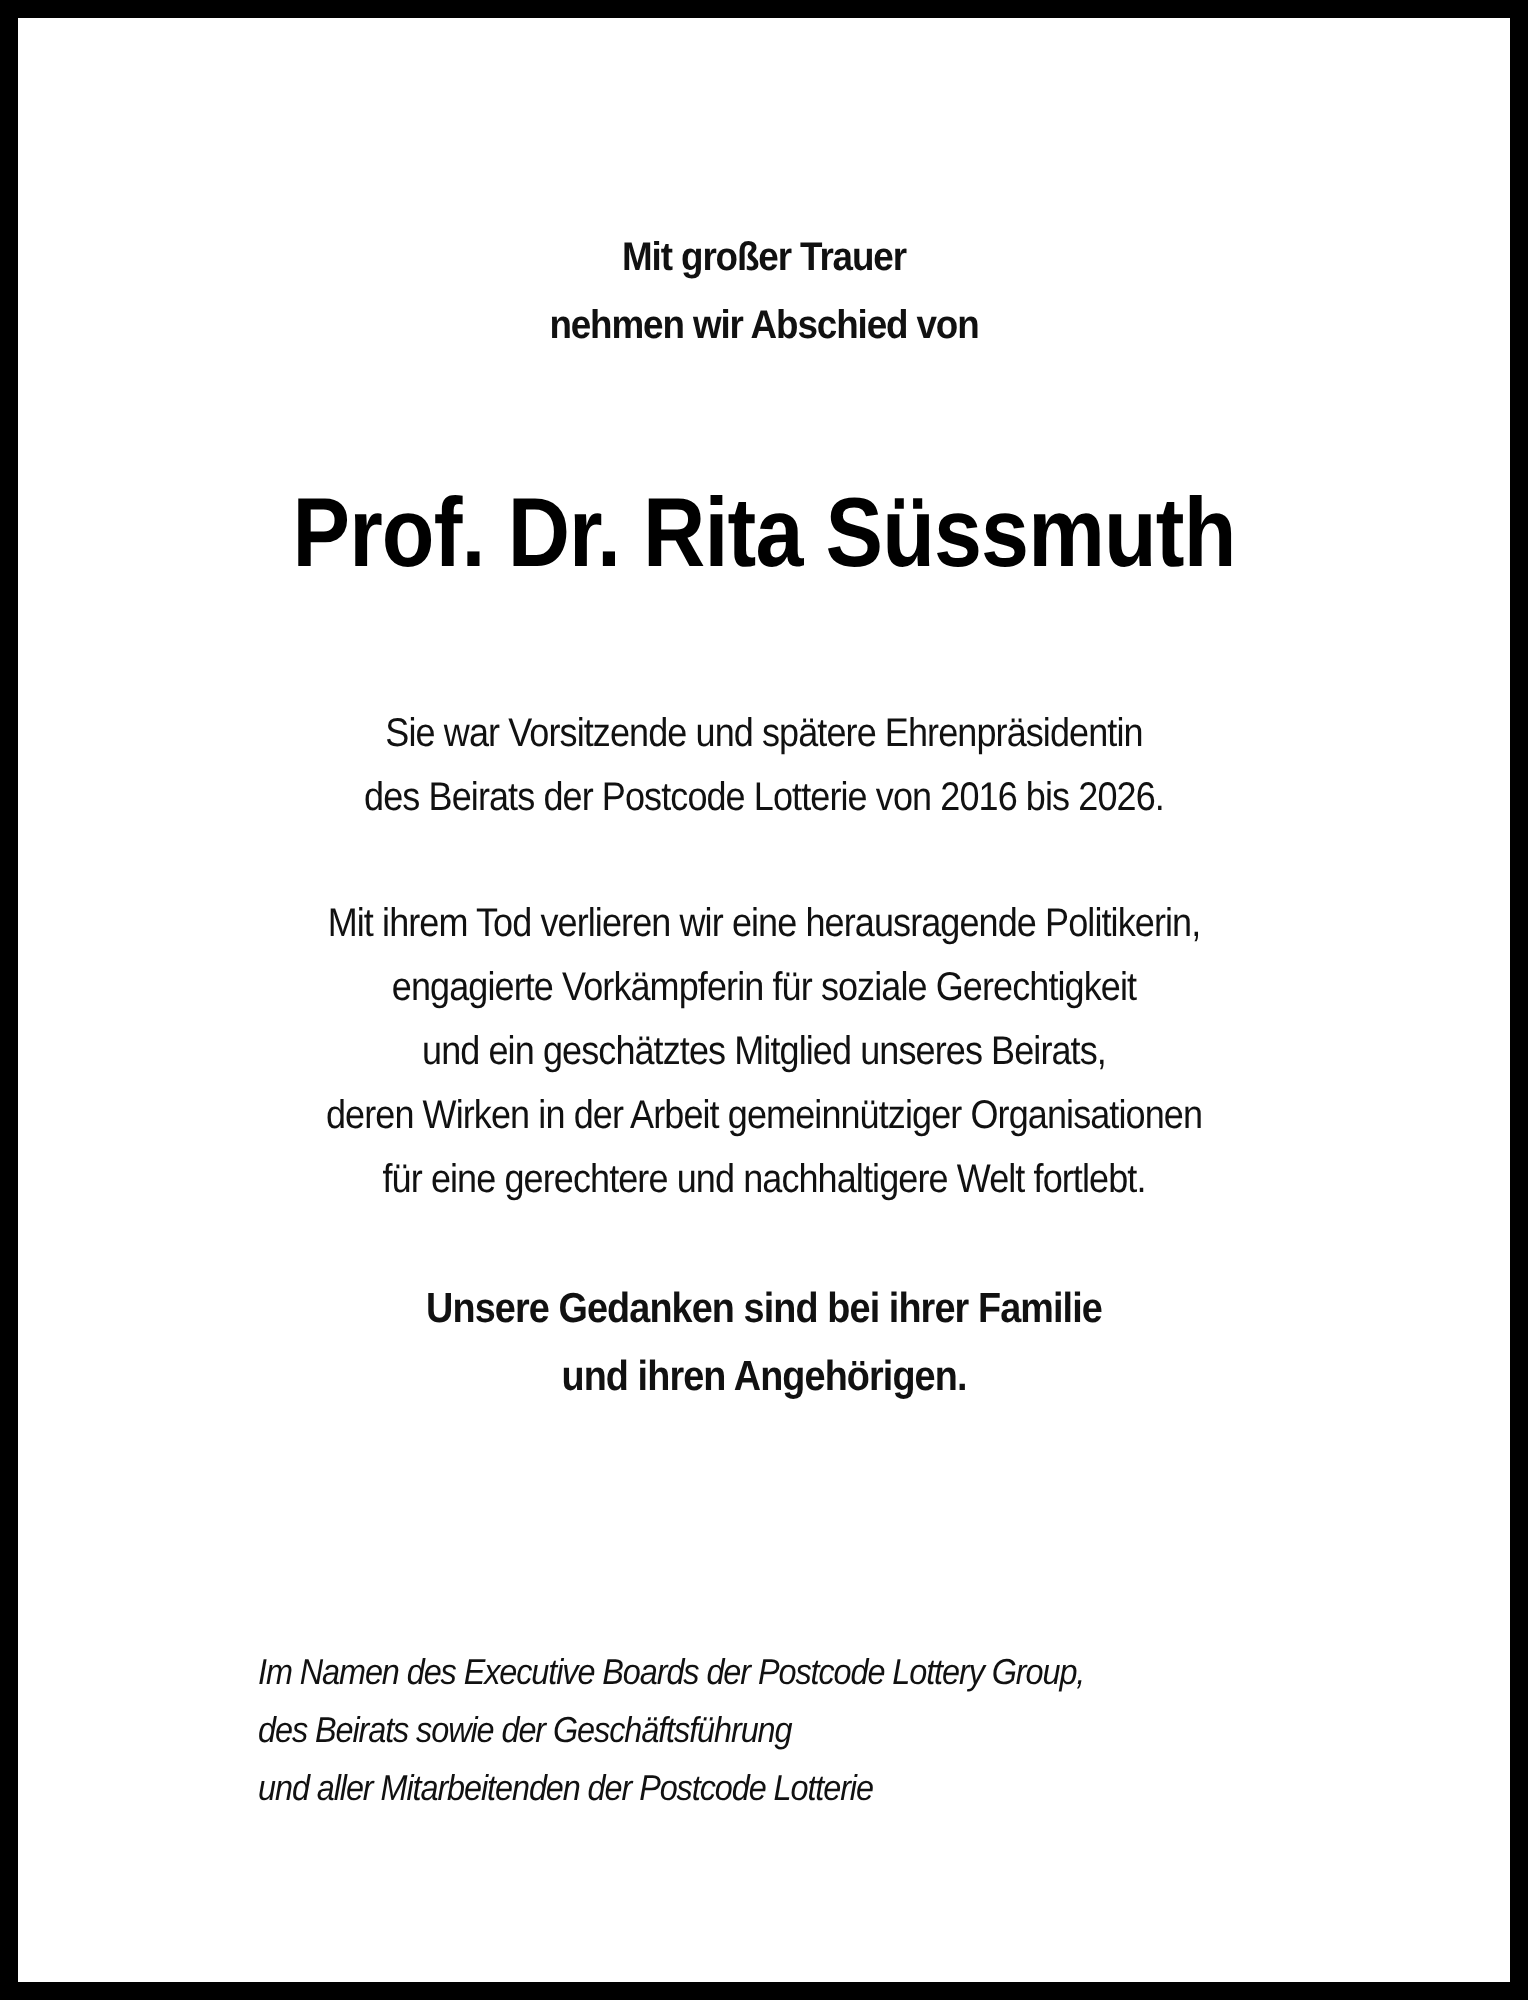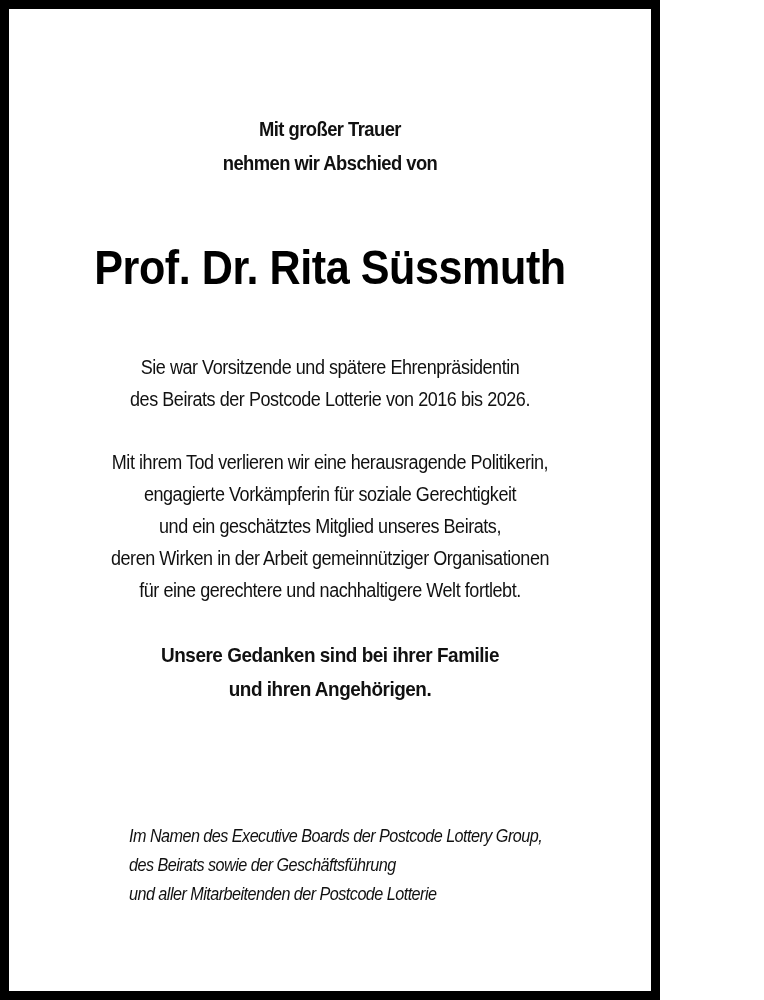--- a/index.html
+++ b/index.html
@@ -8,21 +8,21 @@
       background: #ffffff;
     }
     body {
       width: 764px;
       height: 1000px;
       overflow: hidden;
     }
     .frame {
       position: absolute;
       left: 0; top: 0;
-      width: 660px;
+      width: 764px;
       height: 1000px;
       box-sizing: border-box;
       border: 9px solid #000000;
       background: #ffffff;
       color: #111111;
       font-family: "Liberation Sans", sans-serif;
     }
     .center {
       text-align: center;
     }

